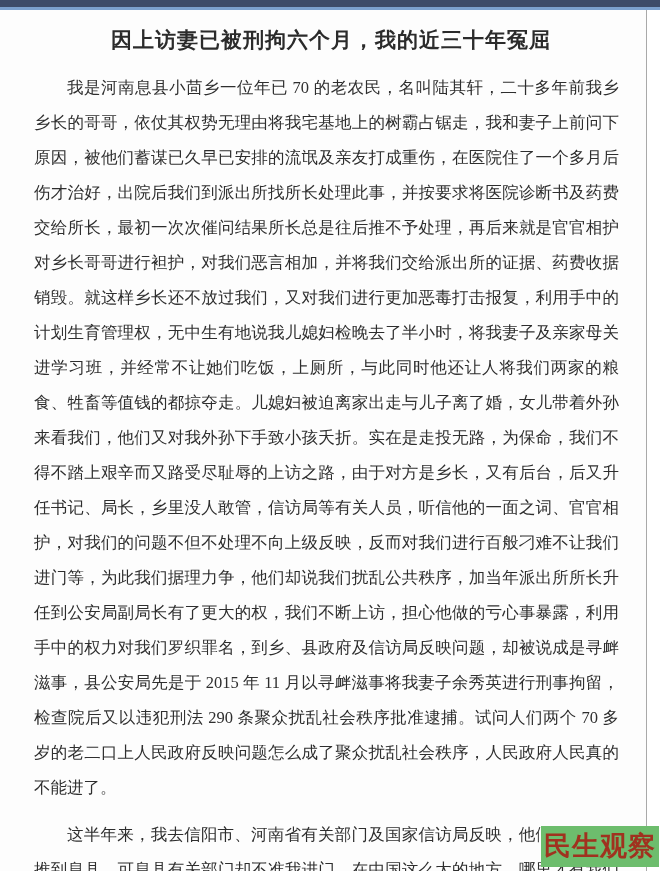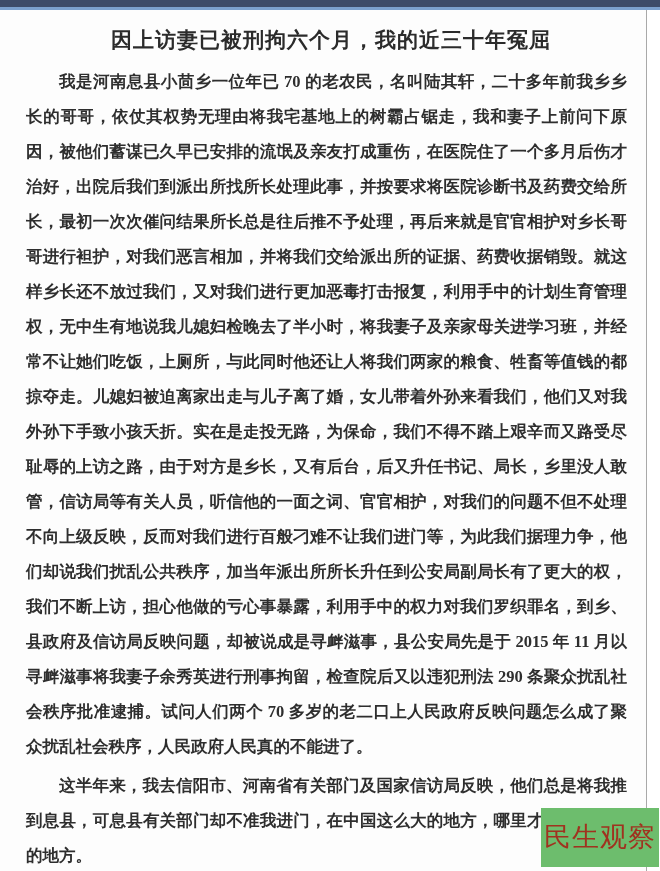--- a/index.html
+++ b/index.html
@@ -46,34 +46,33 @@
   }
   .body-text {
     margin: 6px 15px 0 22px;
     color: #2e2e2e;
     font-size: 16.5px;
     line-height: 35px;
     text-align: justify;
     text-justify: inter-ideograph;
   }
   .body-text p {
-    margin: 4px;
+    margin: 12px;
     text-indent: 2em;
-    font-weight: bold;
   }
   .watermark {
     position: absolute;
     right: 1px;
     bottom: 4px;
     background: #6dbd6d;
     color: #a0321f;
     font-size: 27px;
-    font-weight: normal;
+    font-weight: bold;
     line-height: 37px;
-    padding: 11px 3px;
+    padding: 2px 3px;
     letter-spacing: 1px;
     font-family: "Liberation Serif", "DejaVu Serif", serif;
   }
 </style>
 </head>
 <body>
 
 <div class="window-top-bar"></div>
 
 <div class="page">

